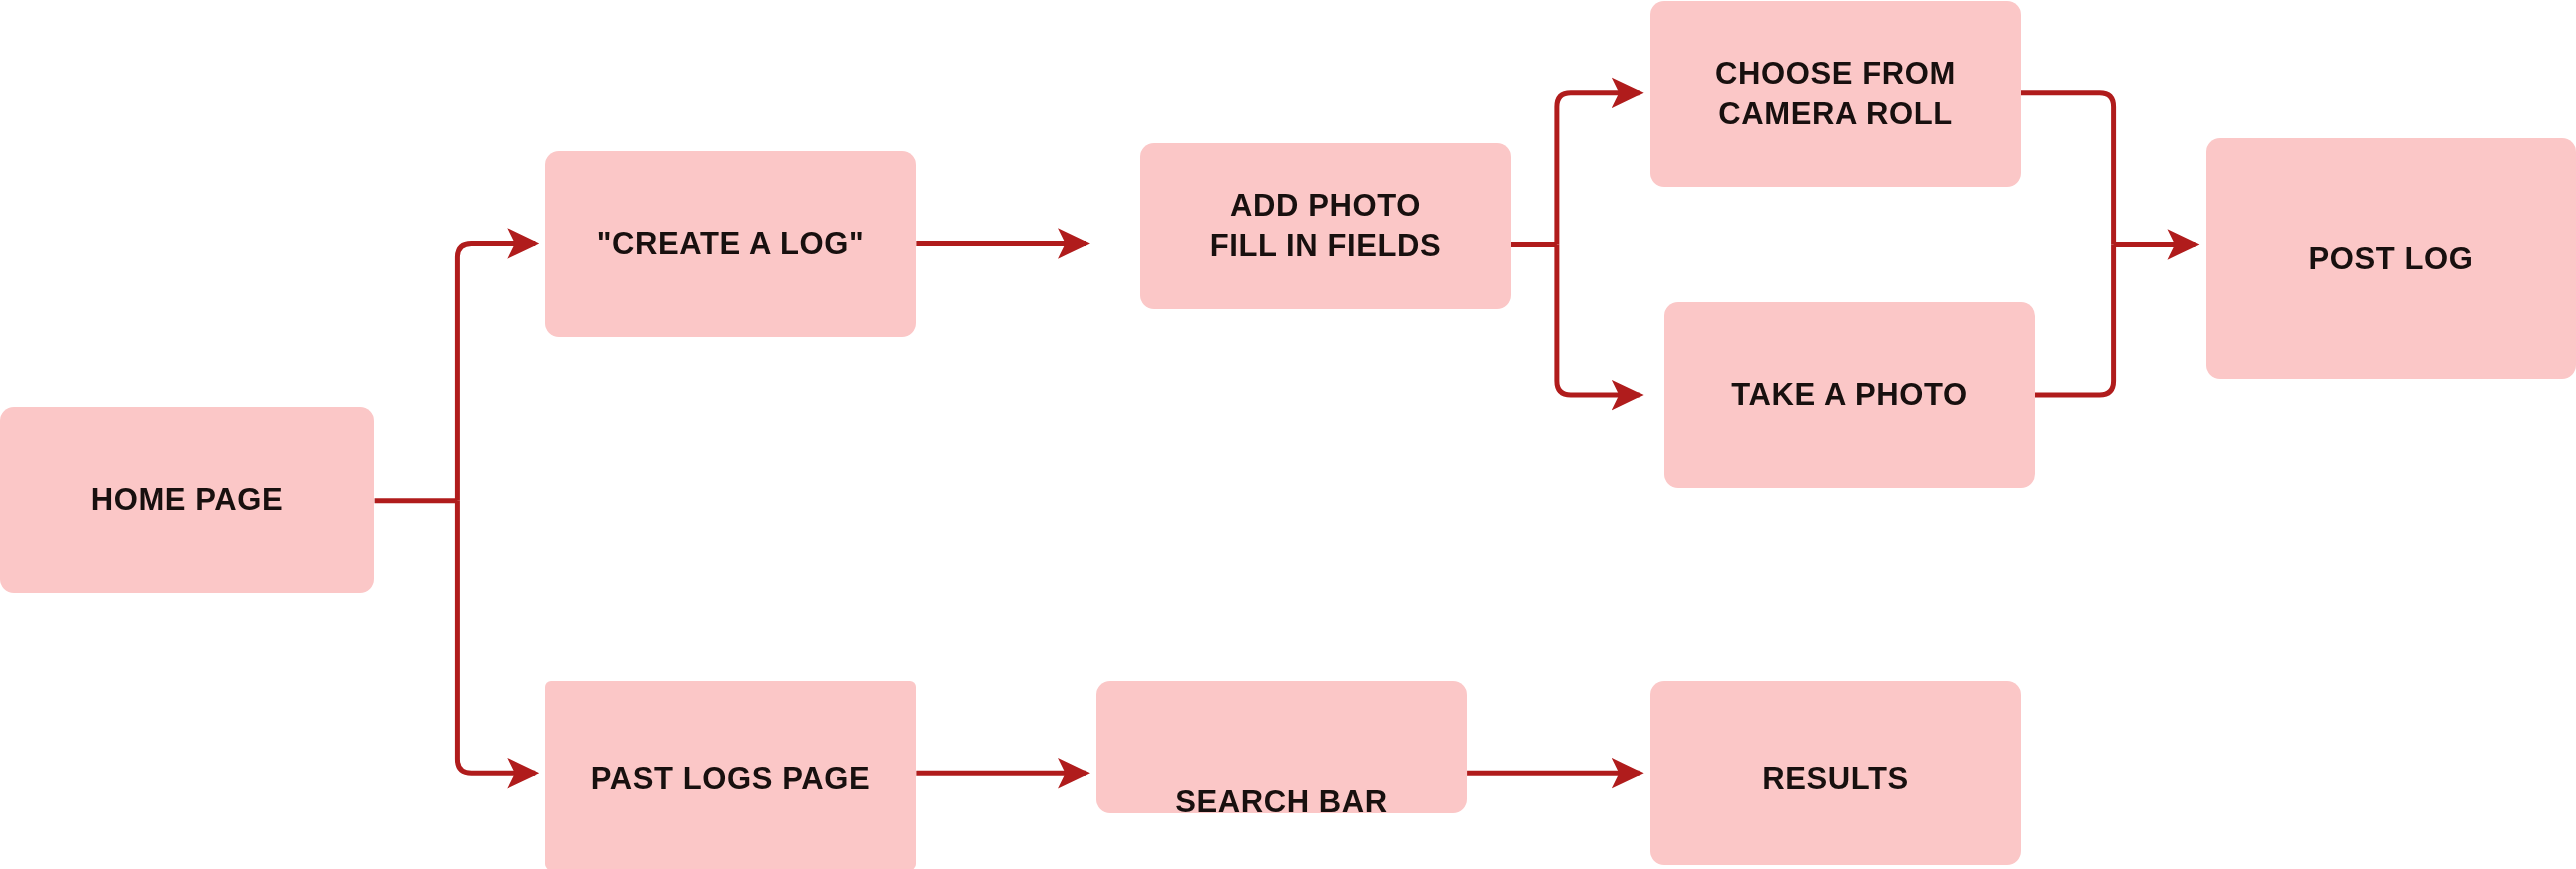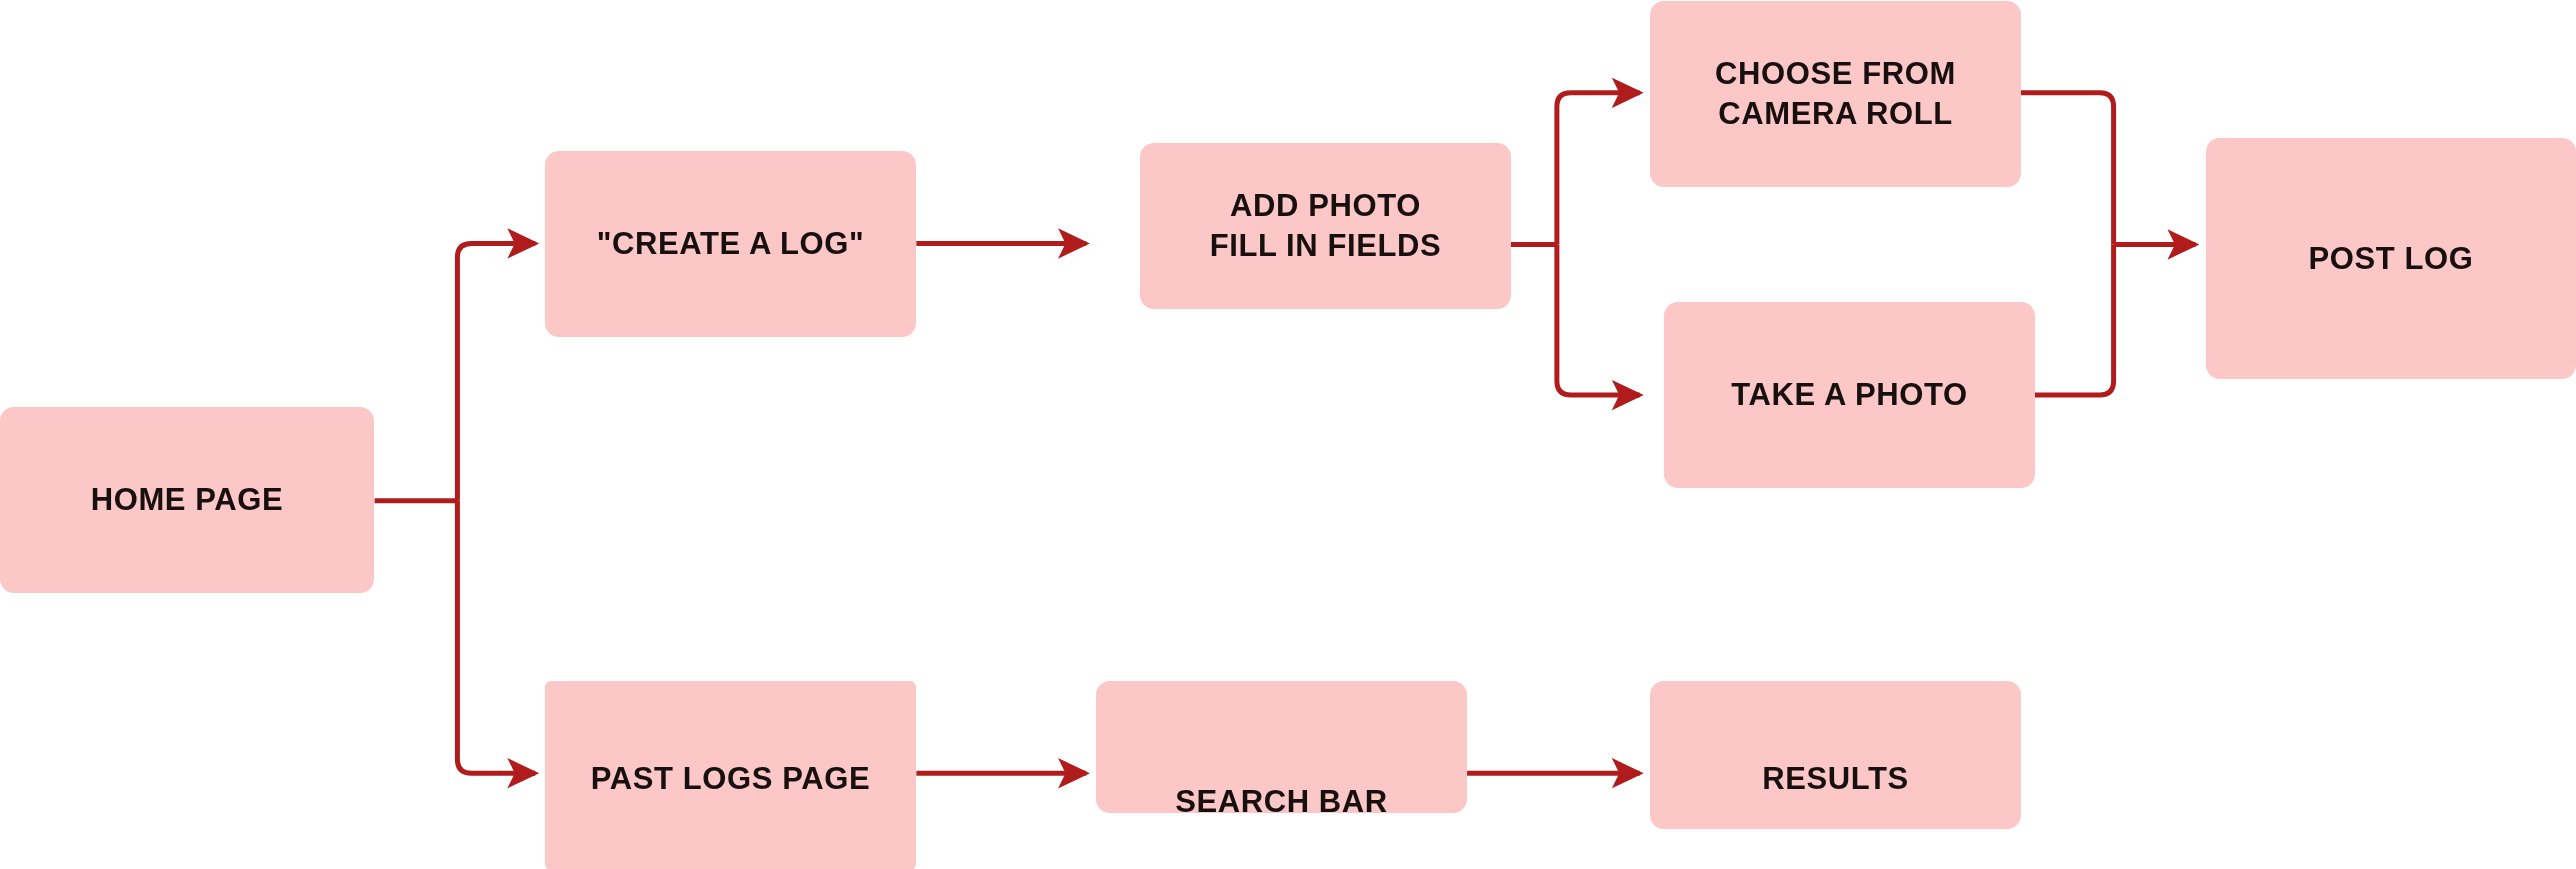--- a/index.html
+++ b/index.html
@@ -114,18 +114,18 @@
   </div>
 
   <div class="node" style="left:545px; top:681px; width:371px; height:189px; align-items:flex-start; padding-top:78px;border-radius:6px;">
     <span class="label">PAST LOGS PAGE</span>
   </div>
 
   <div class="node" style="left:1096px; top:681px; width:371px; height:132px; align-items:flex-start; padding-top:101px;">
     <span class="label">SEARCH BAR</span>
   </div>
 
-  <div class="node" style="left:1650px; top:681px; width:371px; height:148px; align-items:flex-start; padding-top:78px;">
+  <div class="node" style="left:1650px; top:681px; width:371px; height:184px; align-items:flex-start; padding-top:78px;">
     <span class="label">RESULTS</span>
   </div>
 
 </div>
 
 
 </body></html>

